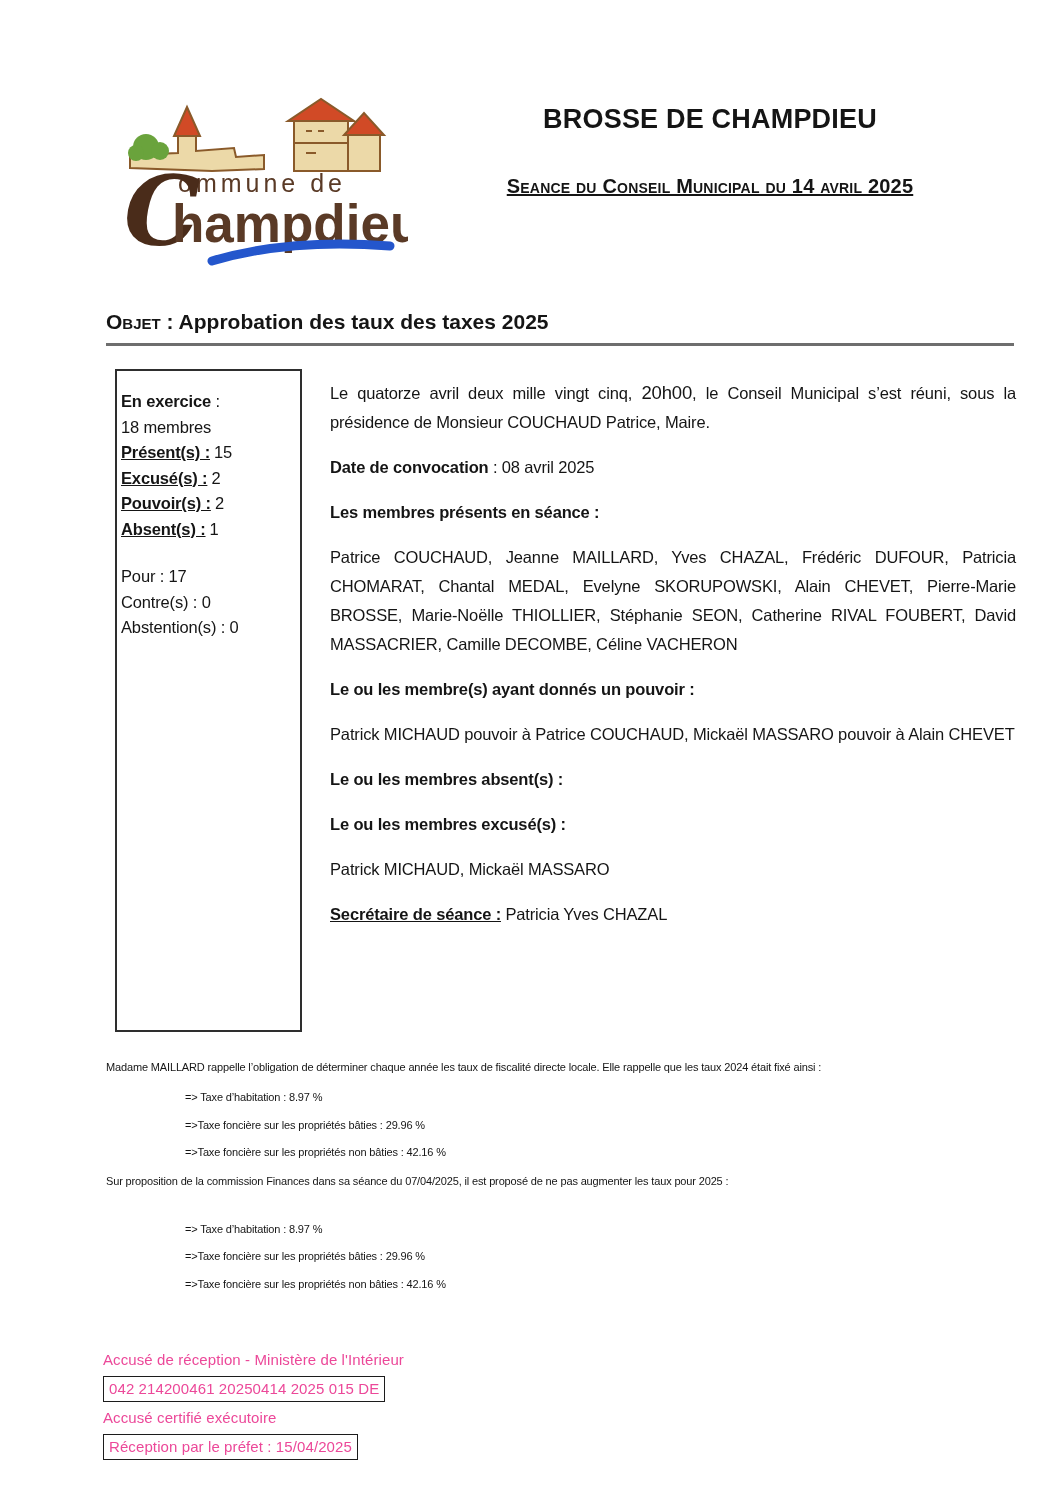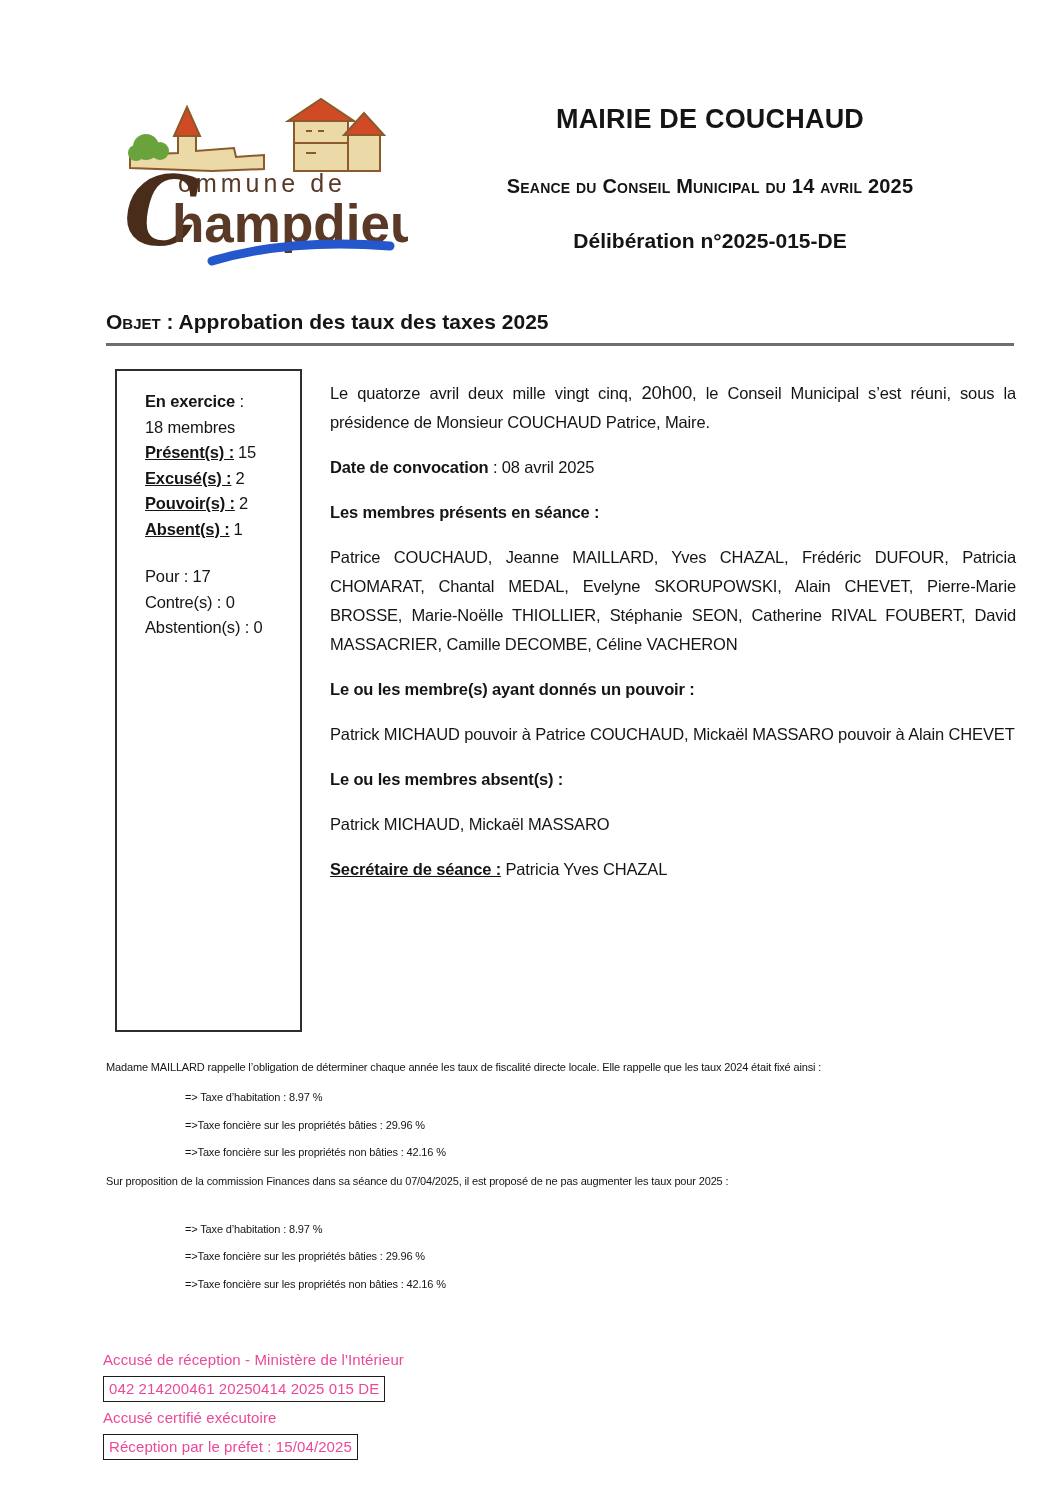--- a/index.html
+++ b/index.html
@@ -17,36 +17,36 @@
   .logo { position: absolute; left: 116px; top: 95px; width: 292px; height: 192px; }
 
   
   .header-block {
     position: absolute; left: 410px; top: 104px; width: 600px;
     text-align: center;
   }
   .main-title { font-size: 27px; font-weight: 700; letter-spacing: 0.2px; }
   .seance-line {
     margin-top: 40px; font-size: 20px; font-weight: 700;
-    font-variant: small-caps; letter-spacing: 0.2px;
+    font-variant: small-caps; letter-spacing: 0.2px; text-decoration: underline;
   }
   .delib-line { margin-top: 31px; font-size: 21px; font-weight: 700; }
 
   
   .objet {
     position: absolute; left: 106px; top: 310px; width: 908px;
     font-size: 21px; font-weight: 700;
     padding-bottom: 9px; border-bottom: 3px solid #6e6e6e;
   }
   .objet .sc { font-variant: small-caps; }
 
   
   .att-box {
     position: absolute; left: 115px; top: 369px; width: 187px; height: 663px;
-    border: 2px solid #2e2e2e; padding: 18px 28px; box-sizing: border-box;
+    border: 2px solid #2e2e2e; padding: 18px 4px; box-sizing: border-box;
     font-size: 16.5px; line-height: 25.5px; letter-spacing: -0.15px;
   }
   .b { font-weight: 700; }
   .u { text-decoration: underline; }
   .att-rows { }
   .att-row .val { margin-left: 4px; }
   .att-votes { margin-top: 22px; }
 
   
   .session-col {
@@ -111,23 +111,22 @@
     </g>
 
     <text x="62" y="97" font-size="25" letter-spacing="4" font-family="Liberation Sans, sans-serif" fill="#5a3a26">ommune de</text>
     <text x="8" y="150" font-size="96" font-style="italic" font-weight="700" font-family="DejaVu Serif, serif" fill="#4a2c1a">C</text>
     <text x="56" y="147" font-size="53" font-weight="600" font-family="Liberation Sans, sans-serif" fill="#5a3a26">hampdieu</text>
 
     <path d="M96,166 C150,150 212,146 274,151" fill="none" stroke-width="9" stroke-linecap="round" stroke="#2456cc"></path>
   </svg>
 
   <div class="header-block">
-    <div class="main-title">MAIRIE DE COUCHAUD</div>
+    <div class="main-title">BROSSE DE CHAMPDIEU</div>
     <div class="seance-line">Seance du Conseil Municipal du 14 avril 2025</div>
-    <div class="delib-line">Délibération n°2025-015-DE</div>
   </div>
 
   <div class="objet">
     <span class="sc">Objet</span><span> : Approbation des taux des taxes 2025</span>
   </div>
 
   <div class="att-box">
     <div>
       <span class="b">En exercice</span><span> :</span>
     </div>
@@ -168,20 +167,21 @@
 
     <p class="just">Patrice COUCHAUD, Jeanne MAILLARD, Yves CHAZAL, Frédéric DUFOUR, Patricia CHOMARAT, Chantal MEDAL, Evelyne SKORUPOWSKI, Alain CHEVET, Pierre-Marie BROSSE, Marie-Noëlle THIOLLIER, Stéphanie SEON, Catherine RIVAL FOUBERT, David MASSACRIER, Camille DECOMBE, Céline VACHERON</p>
 
     <p class="b">Le ou les membre(s) ayant donnés un pouvoir :</p>
 
     <p class="just">Patrick MICHAUD pouvoir à Patrice COUCHAUD, Mickaël MASSARO pouvoir à Alain CHEVET</p>
 
     <p class="b">Le ou les membres absent(s) :</p>
 
 
+    <p class="b">Le ou les membres excusé(s) :</p>
 
     <p>Patrick MICHAUD, Mickaël MASSARO</p>
 
     <p>
       <span class="b u">Secrétaire de séance :</span><span> Patricia Yves CHAZAL</span>
     </p>
   </div>
 
   <div class="body-text">
     <p class="just">Madame MAILLARD rappelle l’obligation de déterminer chaque année les taux de fiscalité directe locale. Elle rappelle que les taux 2024 était fixé ainsi :</p>

